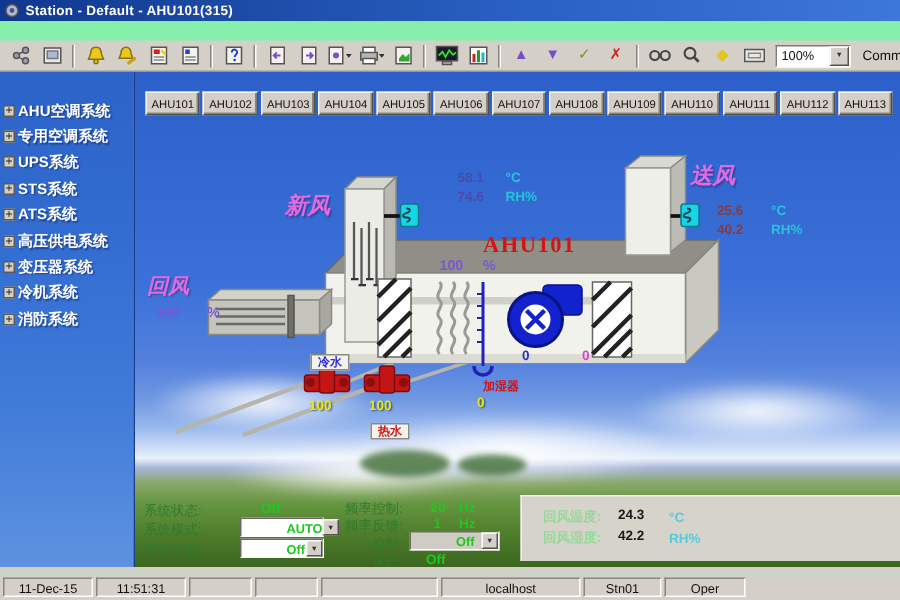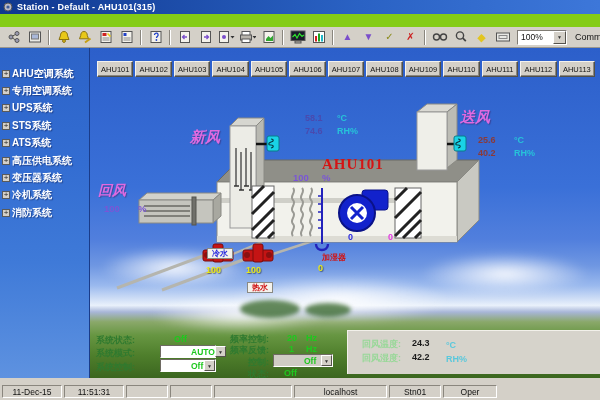--- a/index.html
+++ b/index.html
@@ -1,17 +1,17 @@
 <!DOCTYPE html>
 <html><head>
 <meta charset="utf-8">
 <style>
   * { margin:0; padding:0; box-sizing:border-box; }
   body { font-family:"Liberation Sans","DejaVu Sans",sans-serif; }
-  .screen { position:relative; width:600px; height:400px; background:#84cc16; overflow:hidden;
+  .screen { position:relative; width:600px; height:400px; background:#86efac; overflow:hidden;
             font-family:"Liberation Sans","DejaVu Sans",sans-serif; }
 
   
   .titlebar { position:absolute; left:0; top:0; width:600px; height:14px;
     background:linear-gradient(90deg,#10388f 0%,#2a62c4 60%,#3d77d9 100%);
     display:flex; align-items:center; padding-left:3px; }
   .titlebar .app-icon { width:10px; height:10px; margin-right:4px; }
   .titlebar .title-text { color:#fff; font-size:9px; font-weight:bold; letter-spacing:.2px; }
 
   
@@ -76,21 +76,21 @@
   .yellow { color:#e8e818; font-weight:bold; font-size:9px; text-shadow:1px 1px 1px rgba(0,0,0,.45); }
   .unit-title { font-family:"Liberation Serif","DejaVu Serif",serif; font-size:15px;
     font-weight:bold; color:#d41414; letter-spacing:1px; }
   .valve-tag { position:absolute; width:26px; height:11px; background:#f4f2ec;
     border:1px solid #8a8a84; font-size:8px; font-weight:bold; text-align:center; line-height:9px; }
   .small-red { color:#d01414; font-size:8px; font-weight:bold; }
   .small-blue { color:#2a2ae0; font-size:9px; font-weight:bold; }
   .small-mag { color:#e23ae2; font-size:9px; font-weight:bold; }
 
   
-  .grnlab { color:#2f7a2f; font-size:9px; font-weight:bold; }
+  .grnlab { color:#2f7a2f; font-size:9px; font-weight:normal; }
   .grnval { color:#1ec81e; font-size:9px; font-weight:bold; }
   .palelab { color:#98d898; font-size:9px; font-weight:bold; }
   .blkval { color:#1a1a1a; font-size:9px; font-weight:bold; }
   .cyunit { color:#5ac8dc; font-size:9px; font-weight:bold; }
   .grey-panel { position:absolute; left:257px; top:282px; width:253px; height:44px;
     background:#d6d3cb; border-top:1px solid #f2f0ea; border-left:1px solid #f2f0ea; }
   .dd { position:absolute; height:13px; background:#fff; border:1px solid;
     border-color:#6e6a62 #fff #fff #6e6a62; display:flex; align-items:center;padding-left:28px; }
   .dd .dtext { flex:1; font-size:8.5px; font-weight:bold; color:#1ec81e; padding-left:2px; }
   .dd .dbtn { width:11px; height:11px; background:#d4d0c8; border:1px solid;
@@ -394,21 +394,21 @@
     <span class="ov pur" style="left:232px; top:124px;">%</span>
     <span class="ov unit-title" style="left:232px; top:108px;">AHU101</span>
     <span class="ov cn-script" style="left:8px; top:134px; font-size:14px;">回风</span>
     <span class="ov pur" style="left:14px; top:155px;">100</span>
     <span class="ov pur" style="left:48px; top:155px;">%</span>
     <span class="ov cn-script" style="left:370px; top:60px; font-size:15px;">送风</span>
     <span class="ov val2" style="left:388px; top:87px;">25.6</span>
     <span class="ov unit" style="left:424px; top:87px;">°C</span>
     <span class="ov val2" style="left:388px; top:100px;">40.2</span>
     <span class="ov unit" style="left:424px; top:100px;">RH%</span>
-    <span class="valve-tag" style="left:117px; top:188px; color:#2a2ae0;margin-top:12px;">冷水</span>
+    <span class="valve-tag" style="left:117px; top:188px; color:#2a2ae0;">冷水</span>
     <span class="valve-tag" style="left:157px; top:188px; color:#d01414;margin-top:46px;">热水</span>
     <span class="ov yellow" style="left:116px; top:217px;">100</span>
     <span class="ov yellow" style="left:156px; top:217px;">100</span>
     <span class="ov small-red" style="left:232px; top:204px;">加湿器</span>
     <span class="ov yellow" style="left:228px; top:215px;">0</span>
     <span class="ov small-blue" style="left:258px; top:184px;">0</span>
     <span class="ov small-mag" style="left:298px; top:184px;">0</span>
 
     <div class="grey-panel"></div>
 

